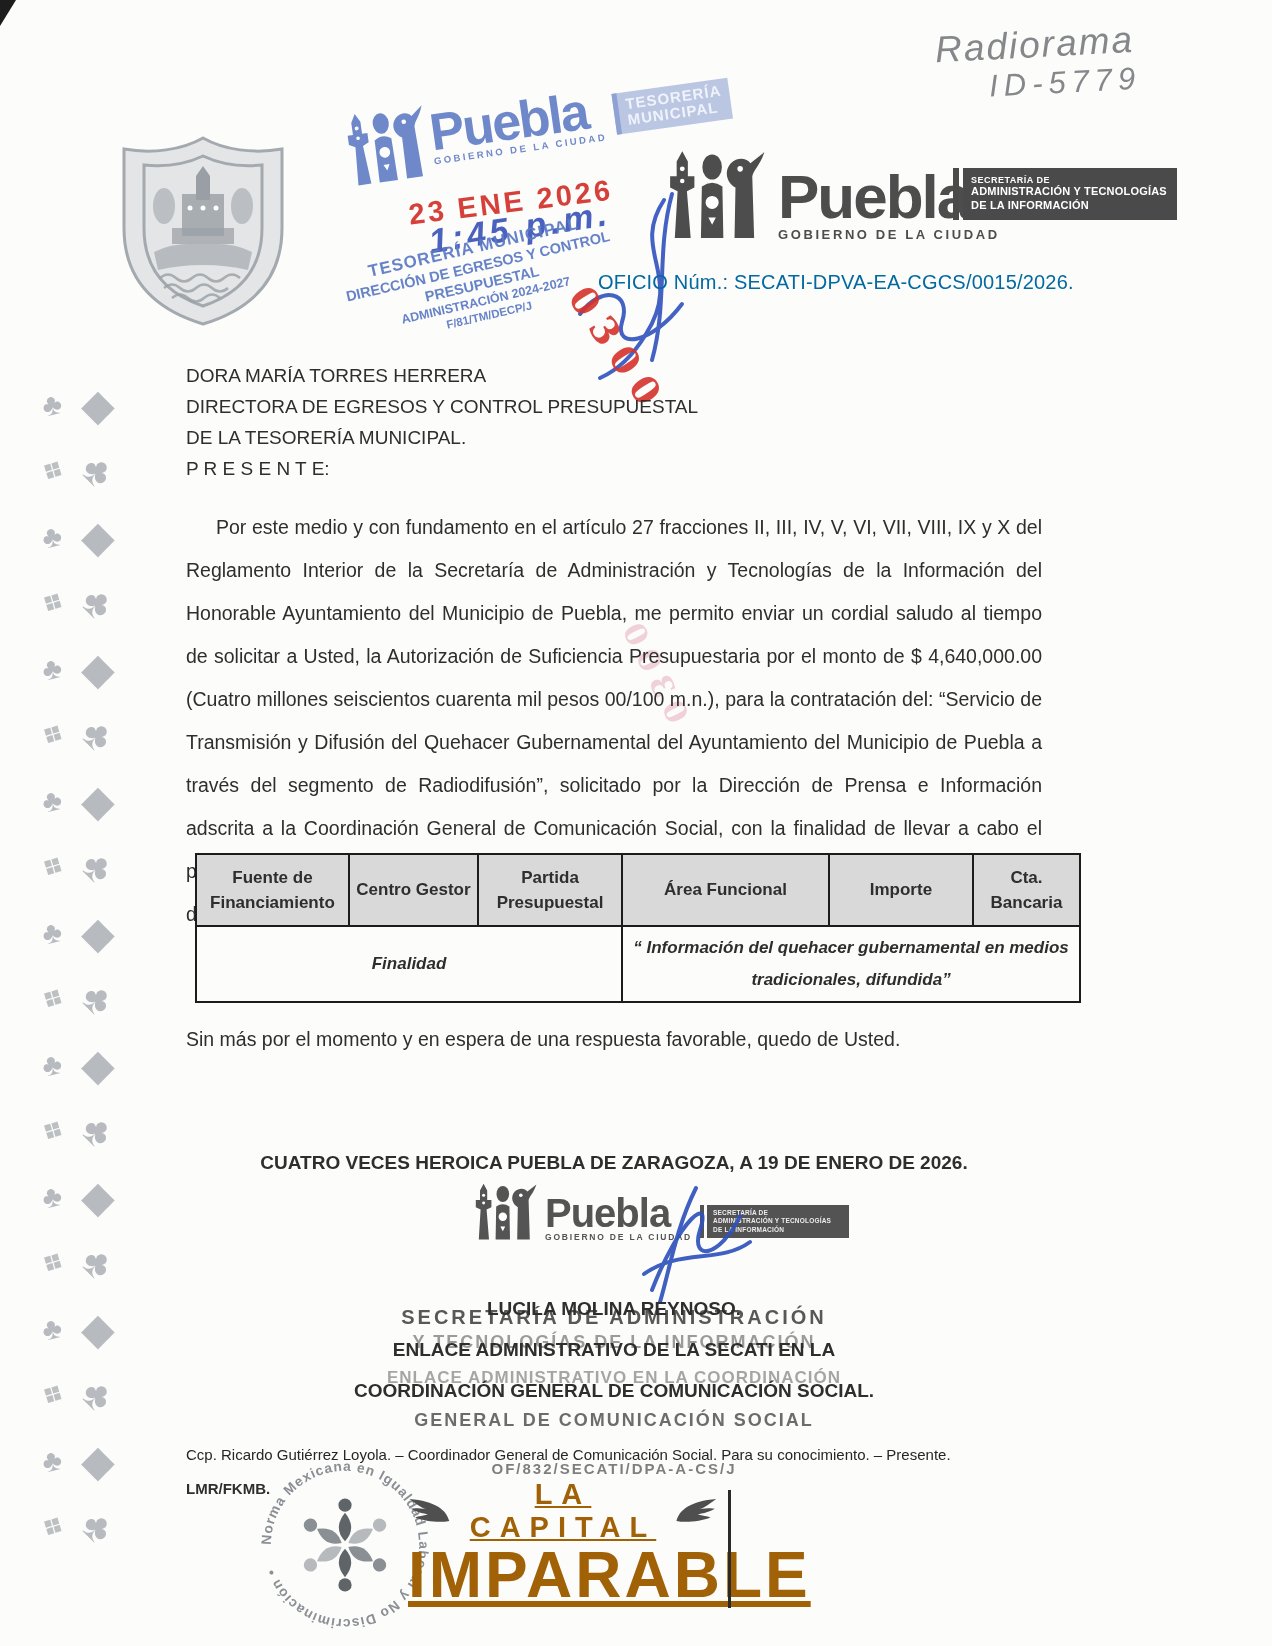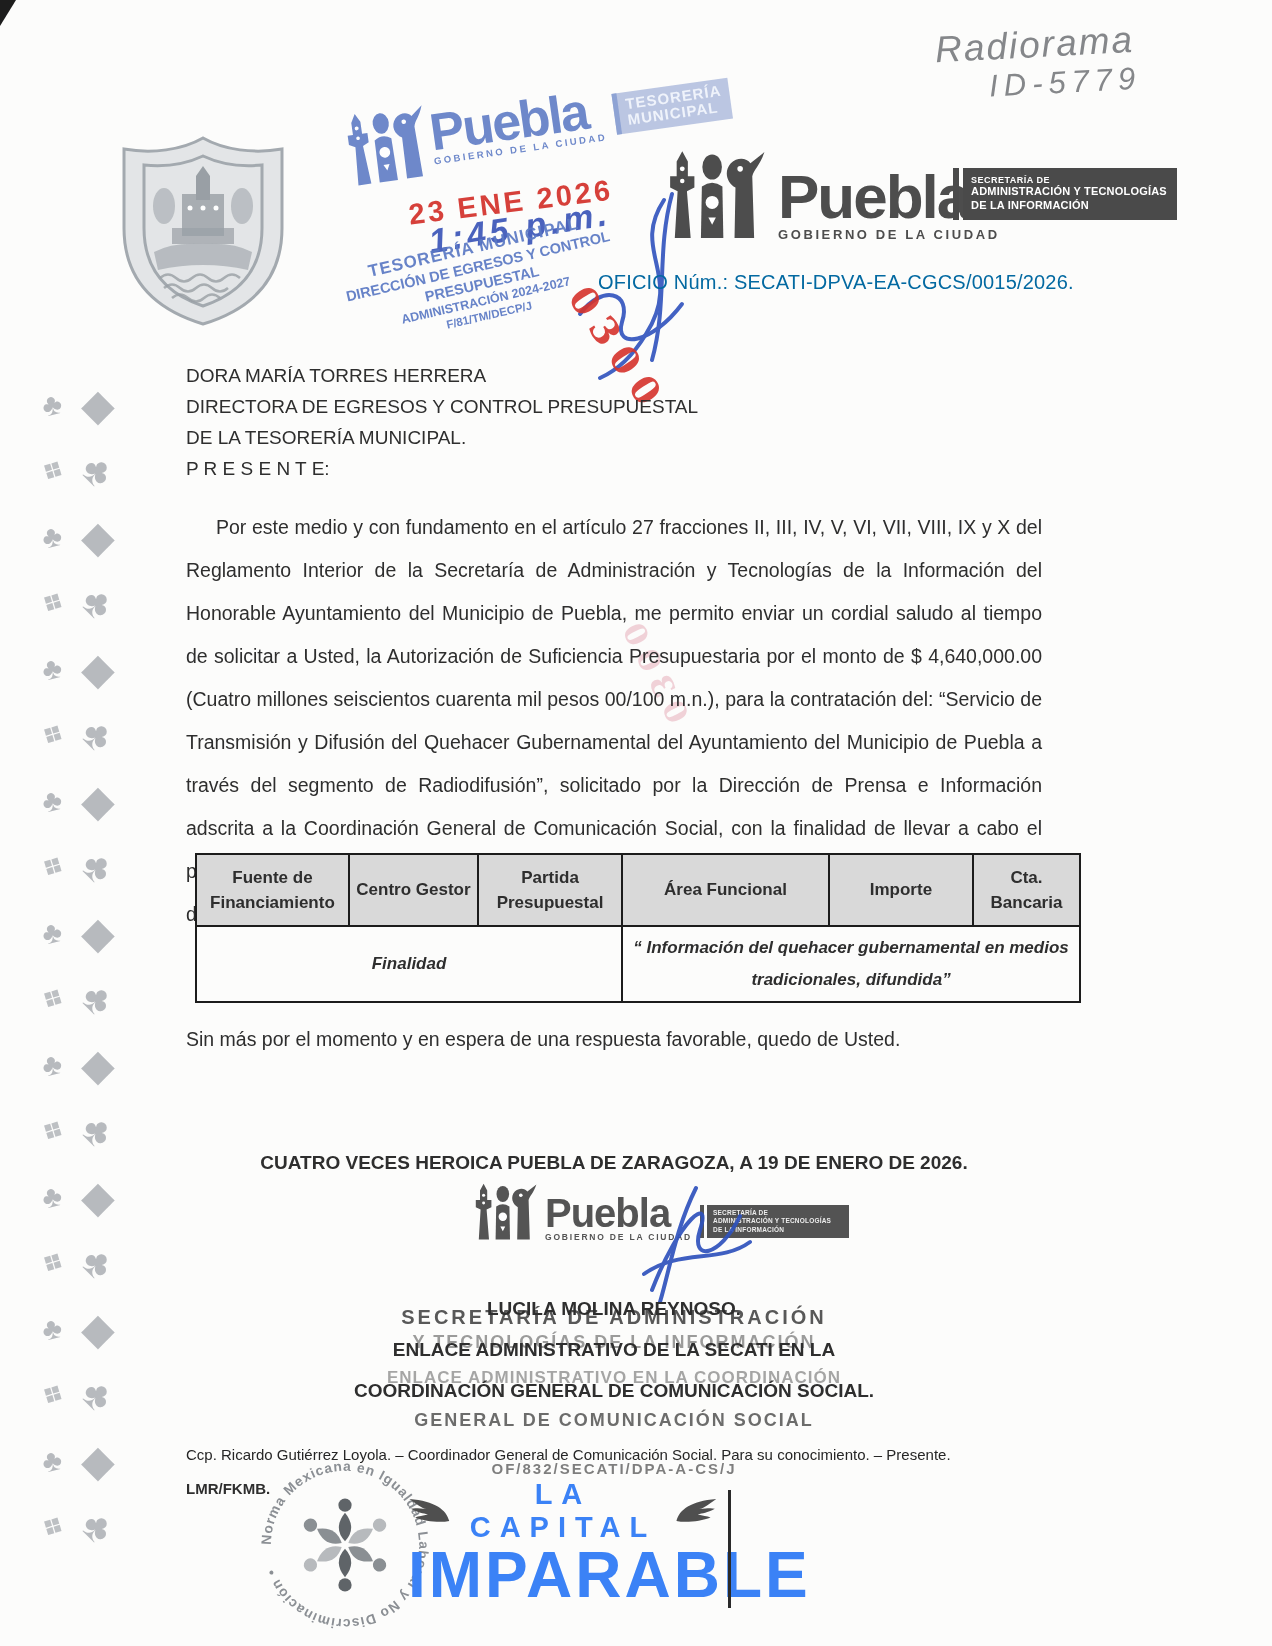--- a/index.html
+++ b/index.html
@@ -73,21 +73,21 @@
   .st0{top:18px;font-size:20px;letter-spacing:3px;opacity:.85;}
   .st1{top:44px;font-size:18px;letter-spacing:2px;opacity:.5;}
   .st2{top:80px;font-size:17px;letter-spacing:1px;opacity:.45;}
   .st3{top:122px;font-size:18px;letter-spacing:2px;opacity:.75;}
   .st4{top:150px;font-size:16px;letter-spacing:3px;opacity:.8;}
   .st5{top:172px;font-size:15px;letter-spacing:2px;opacity:.65;}
   
   #ccp{left:186px;top:1446px;width:930px;font-size:15px;color:#262626;}
   #initials{left:186px;top:1480px;font-size:15px;font-weight:600;}
   #norm-logo{left:250px;top:1450px;}
-  #capital{left:408px;top:1478px;width:310px;text-align:center;color:#3b82f6;}
+  #capital{left:408px;top:1478px;width:310px;text-align:center;color:#a16207;text-decoration:underline;}
   #capital .row1{display:flex;align-items:center;justify-content:center;gap:6px;font-size:29px;font-weight:800;letter-spacing:9px;}
   #capital .row2{font-size:64px;font-weight:800;letter-spacing:3px;margin-top:-6px;}
   #divider{left:728px;top:1490px;width:3px;height:118px;background:#2a2a2a;}
   
   #hand-id{left:936px;top:24px;transform:rotate(-3deg);color:#85878a;font-style:italic;}
   #hand-id .h1{font-size:37px;letter-spacing:2px;}
   #hand-id .h2{font-size:31px;letter-spacing:6px;margin-left:52px;}
   #corner-mark{left:0;top:0;width:0;height:0;border-top:26px solid #1d1d1d;border-right:16px solid transparent;}
   svg.squiggle{overflow:visible;}
 </style>

